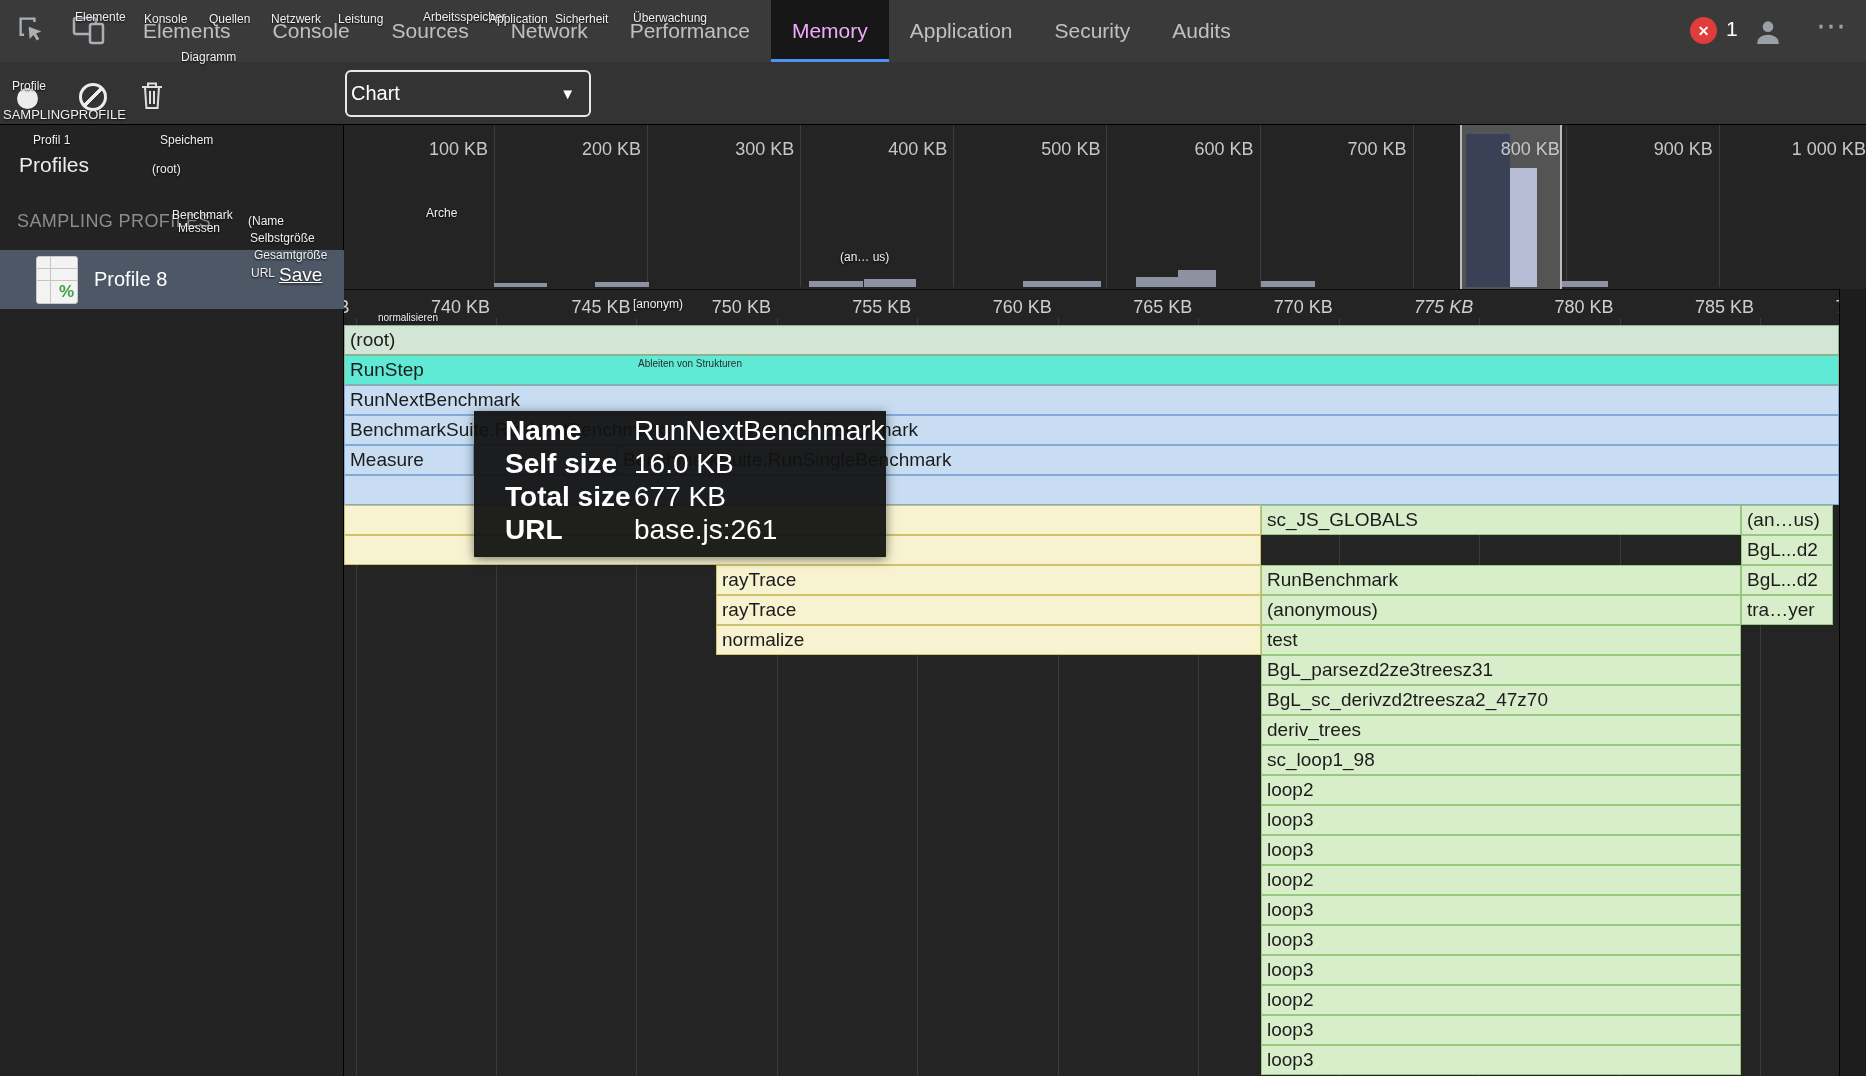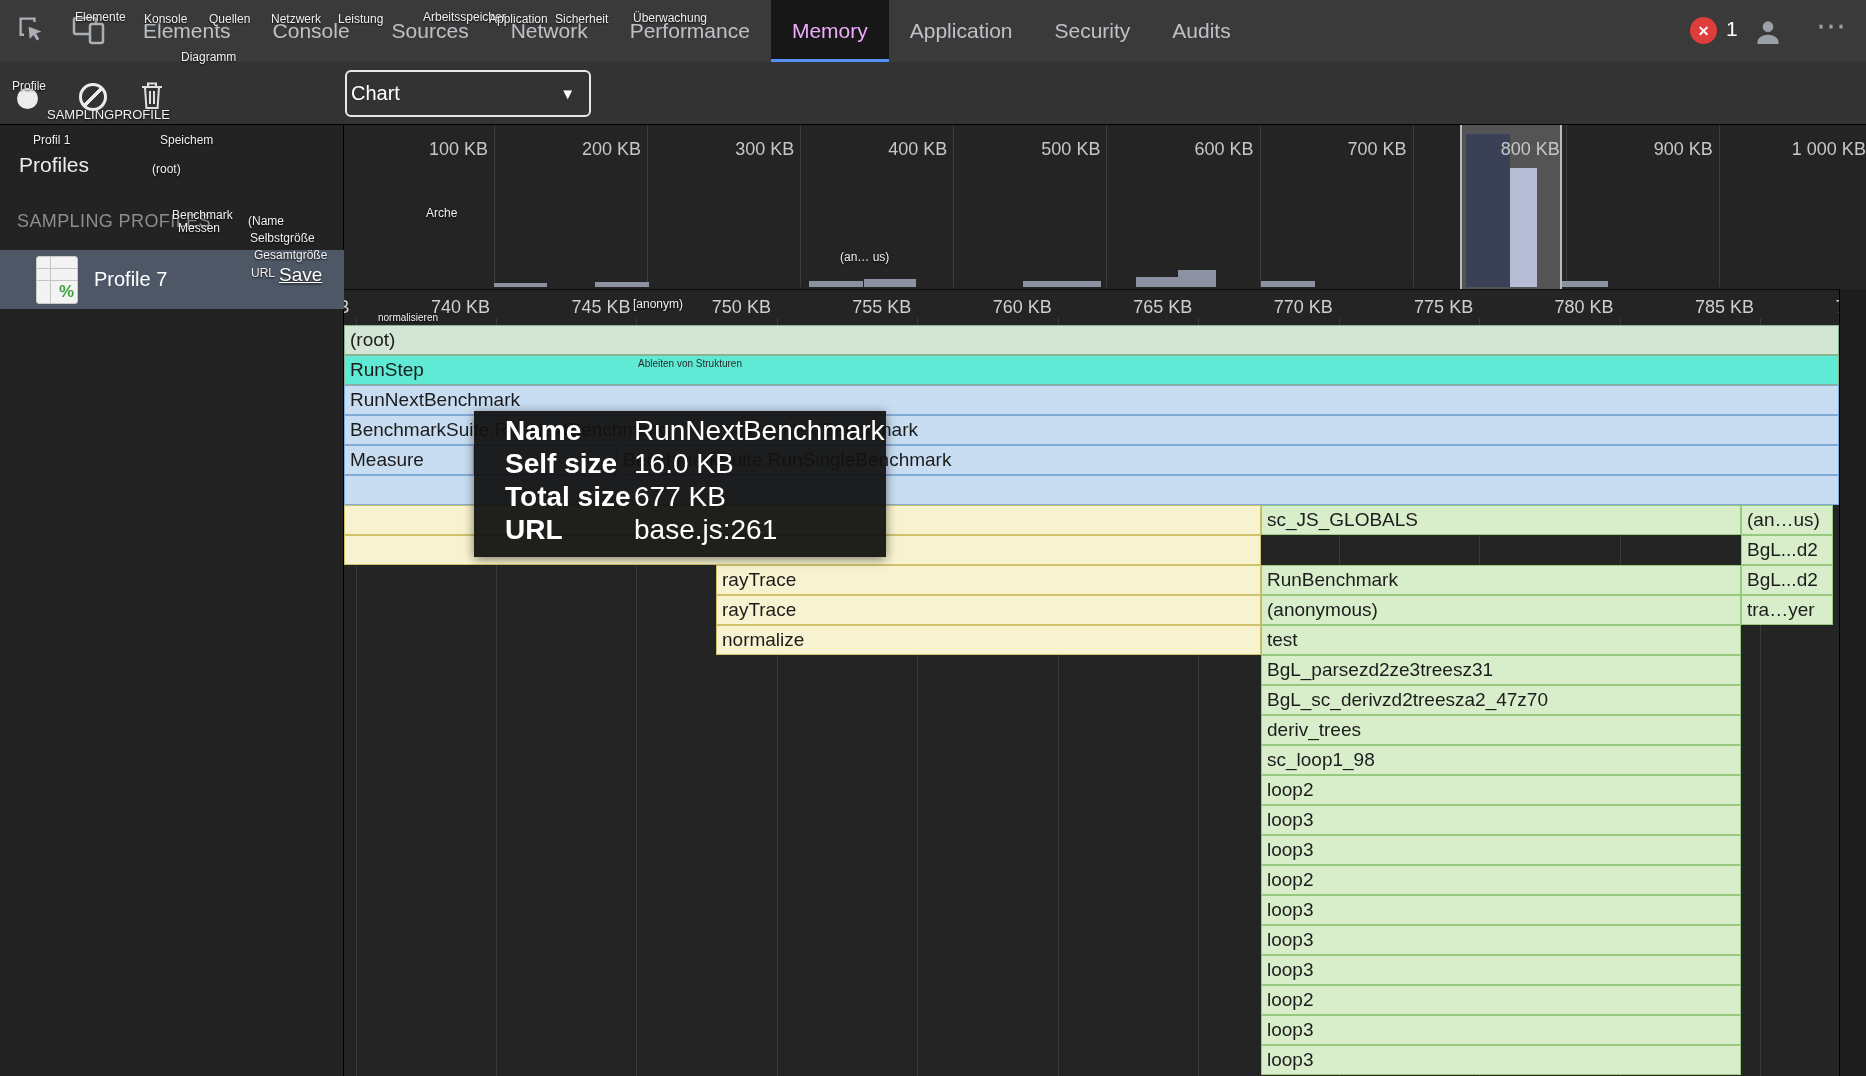--- a/index.html
+++ b/index.html
@@ -125,21 +125,21 @@
     </div>
   </div>
 
   <div class="sidebar">
     <div class="profiles-heading">Profiles</div>
     <div class="section-title">SAMPLING PROFILES</div>
     <div class="profile-item">
       <div class="sheet">
           <span class="pct">%</span>
         </div>
-      <span class="profile-name">Profile 7</span>
+      <span class="profile-name">Profile 8</span>
     </div>
   </div>
 
   <div id="overview">
       <div class="osel" style="left: 1116px; width: 102px;"></div>
       <div class="ogrid" style="left: 150px;"></div>
       <span class="otick" style="left: 150px;">100 KB</span>
       <div class="ogrid" style="left: 303.1px;"></div>
       <span class="otick" style="left: 303.1px;">200 KB</span>
       <div class="ogrid" style="left: 456.2px;"></div>
@@ -191,21 +191,21 @@
       <span class="ftick" style="left: 432.9px;">750 KB</span>
       <div class="fgrid" style="left: 573.35px;"></div>
       <span class="ftick" style="left: 573.35px;">755 KB</span>
       <div class="fgrid" style="left: 713.8px;"></div>
       <span class="ftick" style="left: 713.8px;">760 KB</span>
       <div class="fgrid" style="left: 854.25px;"></div>
       <span class="ftick" style="left: 854.25px;">765 KB</span>
       <div class="fgrid" style="left: 994.7px;"></div>
       <span class="ftick" style="left: 994.7px;">770 KB</span>
       <div class="fgrid" style="left: 1135.15px;"></div>
-      <span class="ftick" style="left: 1135.15px;">775 KB</span>
+      <span class="ftick" style="left: 1135.15px; font-style: italic;">775 KB</span>
       <div class="fgrid" style="left: 1275.6px;"></div>
       <span class="ftick" style="left: 1275.6px;">780 KB</span>
       <div class="fgrid" style="left: 1416.05px;"></div>
       <span class="ftick" style="left: 1416.05px;">785 KB</span>
       <span class="ftick" style="left: 1556.5px;">790 KB</span>
       <div class="blk" style="left: 0px; top: 35px; width: 1495px; background: rgb(211, 229, 213); border-color: rgb(139, 179, 143);">(root)</div>
       <div class="blk" style="left: 0px; top: 65px; width: 1495px; background: #5eead4; border-color: rgb(139, 179, 143);">RunStep</div>
       <div class="blk" style="left: 0px; top: 95px; width: 1495px; background: rgb(200, 221, 242); border-color: rgb(130, 170, 216);">RunNextBenchmark</div>
       <div class="blk" style="left: 0px; top: 125px; width: 398px; background: rgb(200, 221, 242); border-color: rgb(130, 170, 216);">BenchmarkSuite.RunNextBenchmark</div>
       <div class="blk" style="left: 398px; top: 125px; width: 1097px; background: rgb(200, 221, 242); border-color: rgb(130, 170, 216);">RunNextBenchmark</div>
@@ -250,21 +250,21 @@
     <span class="ov " style="left: 144px; top: 12px;">Konsole</span>
     <span class="ov " style="left: 209px; top: 12px;">Quellen</span>
     <span class="ov " style="left: 271px; top: 12px;">Netzwerk</span>
     <span class="ov " style="left: 338px; top: 12px;">Leistung</span>
     <span class="ov " style="left: 423px; top: 10px;">Arbeitsspeicher</span>
     <span class="ov " style="left: 489px; top: 12px;">Application</span>
     <span class="ov " style="left: 555px; top: 12px;">Sicherheit</span>
     <span class="ov " style="left: 633px; top: 11px;">Überwachung</span>
     <span class="ov " style="left: 181px; top: 50px;">Diagramm</span>
     <span class="ov " style="left: 12px; top: 79px;">Profile</span>
-    <span class="ov md" style="left: 3px; top: 107px; margin-left: 44px;">SAMPLINGPROFILE</span>
+    <span class="ov md" style="left: 3px; top: 107px;">SAMPLINGPROFILE</span>
     <span class="ov " style="left: 33px; top: 133px;">Profil 1</span>
     <span class="ov " style="left: 160px; top: 133px;">Speichem</span>
     <span class="ov " style="left: 152px; top: 162px;">(root)</span>
     <span class="ov " style="left: 172px; top: 208px;">Benchmark</span>
     <span class="ov " style="left: 178px; top: 221px;">Messen</span>
     <span class="ov " style="left: 248px; top: 214px;">(Name</span>
     <span class="ov " style="left: 250px; top: 231px;">Selbstgröße</span>
     <span class="ov " style="left: 254px; top: 248px;">Gesamtgröße</span>
     <span class="ov " style="left: 251px; top: 266px;">URL</span>
     <span class="ov save" style="left: 279px; top: 264px;">Save</span>

